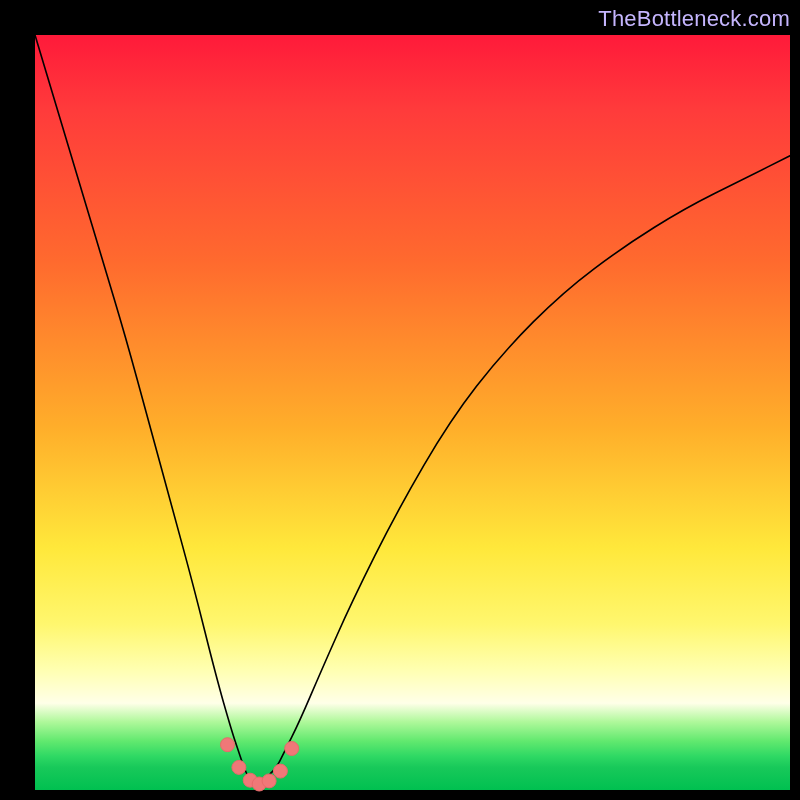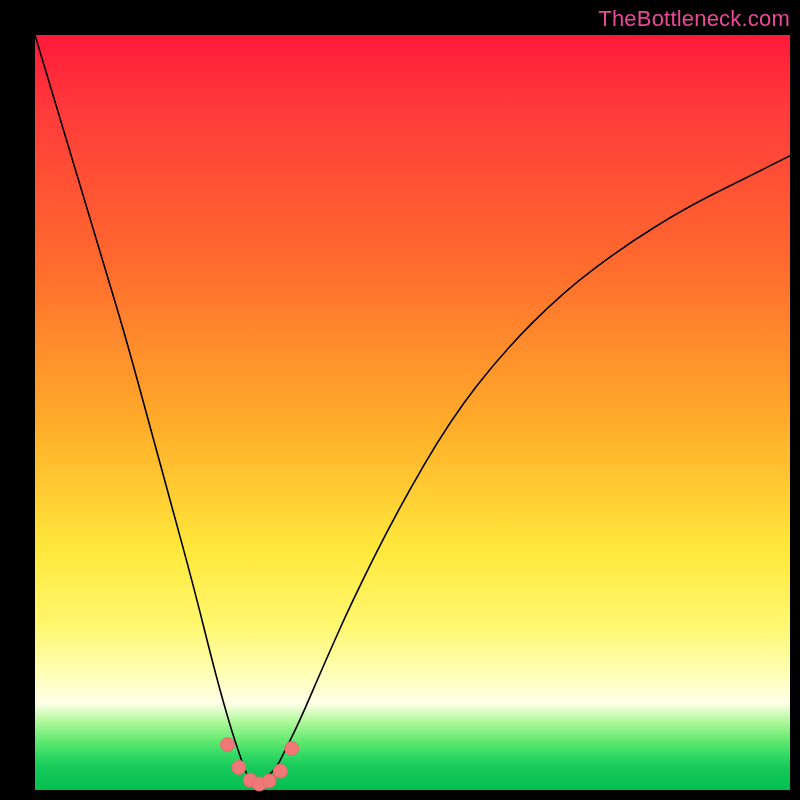--- a/index.html
+++ b/index.html
@@ -40,21 +40,21 @@
       #62e96f 93.5%,
       #2fd964 95.5%,
       #18c95a 97%,
       #00c050 100%
     );
   }
   .watermark {
     position: absolute;
     top: 6px;
     right: 10px;
-    color: #ec4899;
+    color: #c4b5fd;
     font-size: 22px;
     font-weight: 500;
     letter-spacing: 0.2px;
     user-select: none;
   }
   svg.curve {
     position: absolute;
     left: 0;
     top: 0;
     width: 755px;

